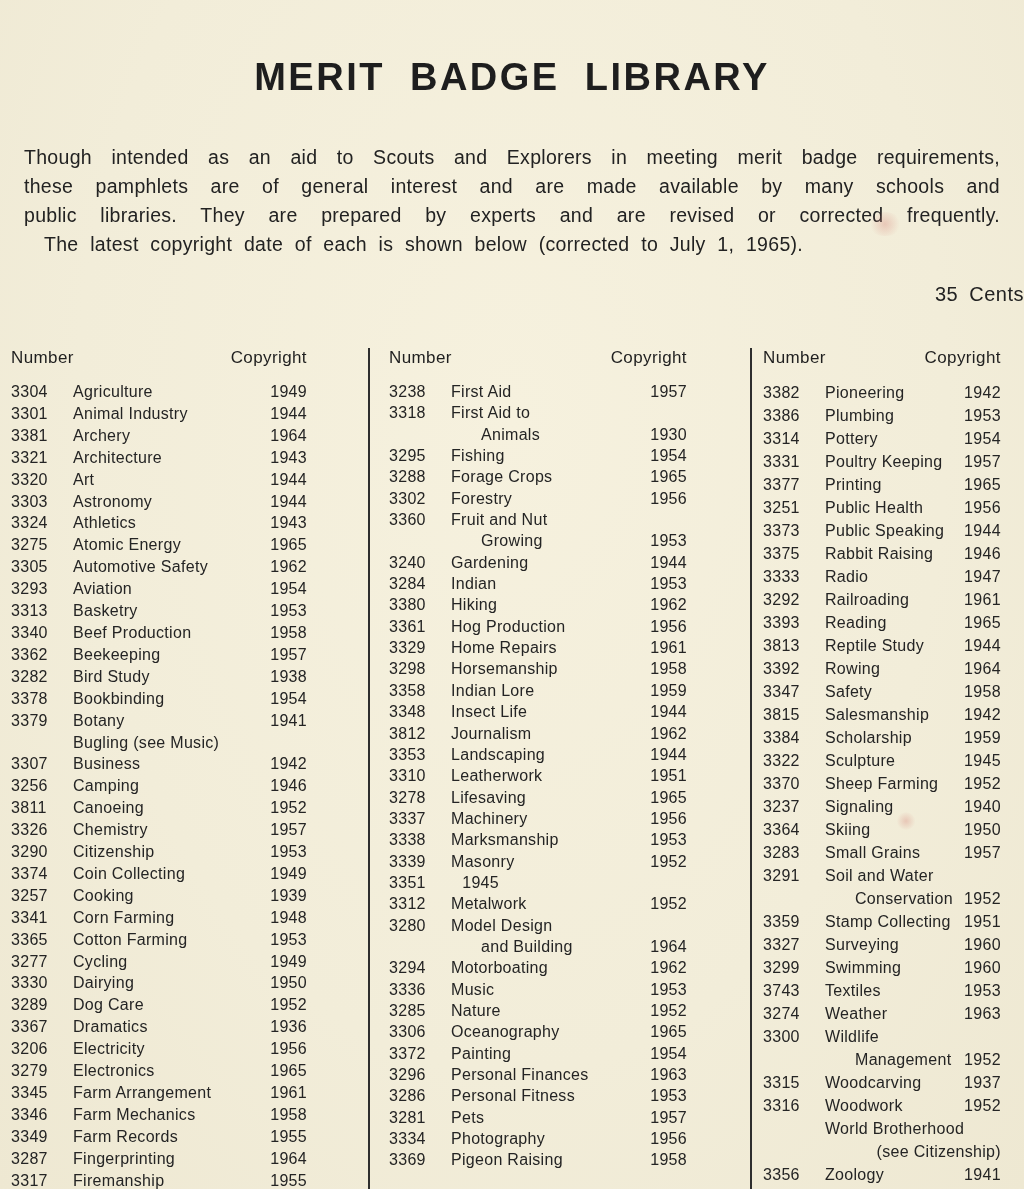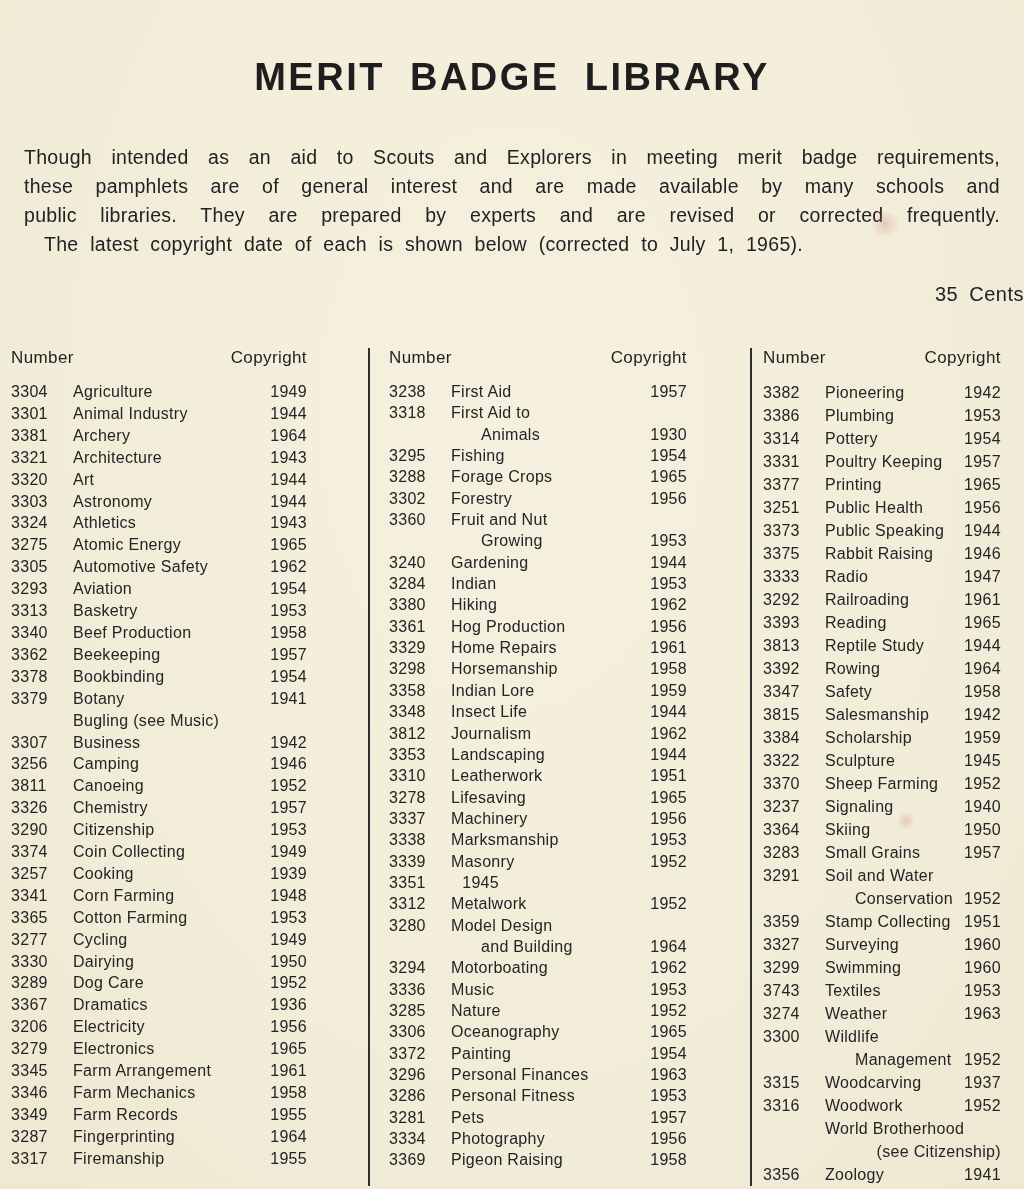--- a/index.html
+++ b/index.html
@@ -214,20 +214,27 @@
           <span class="yr">1958</span>
         </div>
         <div class="row">
           <span class="num">3362</span>
           <span class="nm">
             <div>Beekeeping</div>
           </span>
           <span class="yr">1957</span>
         </div>
         <div class="row">
+          <span class="num">3282</span>
+          <span class="nm">
+            <div>Bird Study</div>
+          </span>
+          <span class="yr">1938</span>
+        </div>
+        <div class="row">
           <span class="num">3378</span>
           <span class="nm">
             <div>Bookbinding</div>
           </span>
           <span class="yr">1954</span>
         </div>
         <div class="row">
           <span class="num">3379</span>
           <span class="nm">
             <div>Botany</div>

